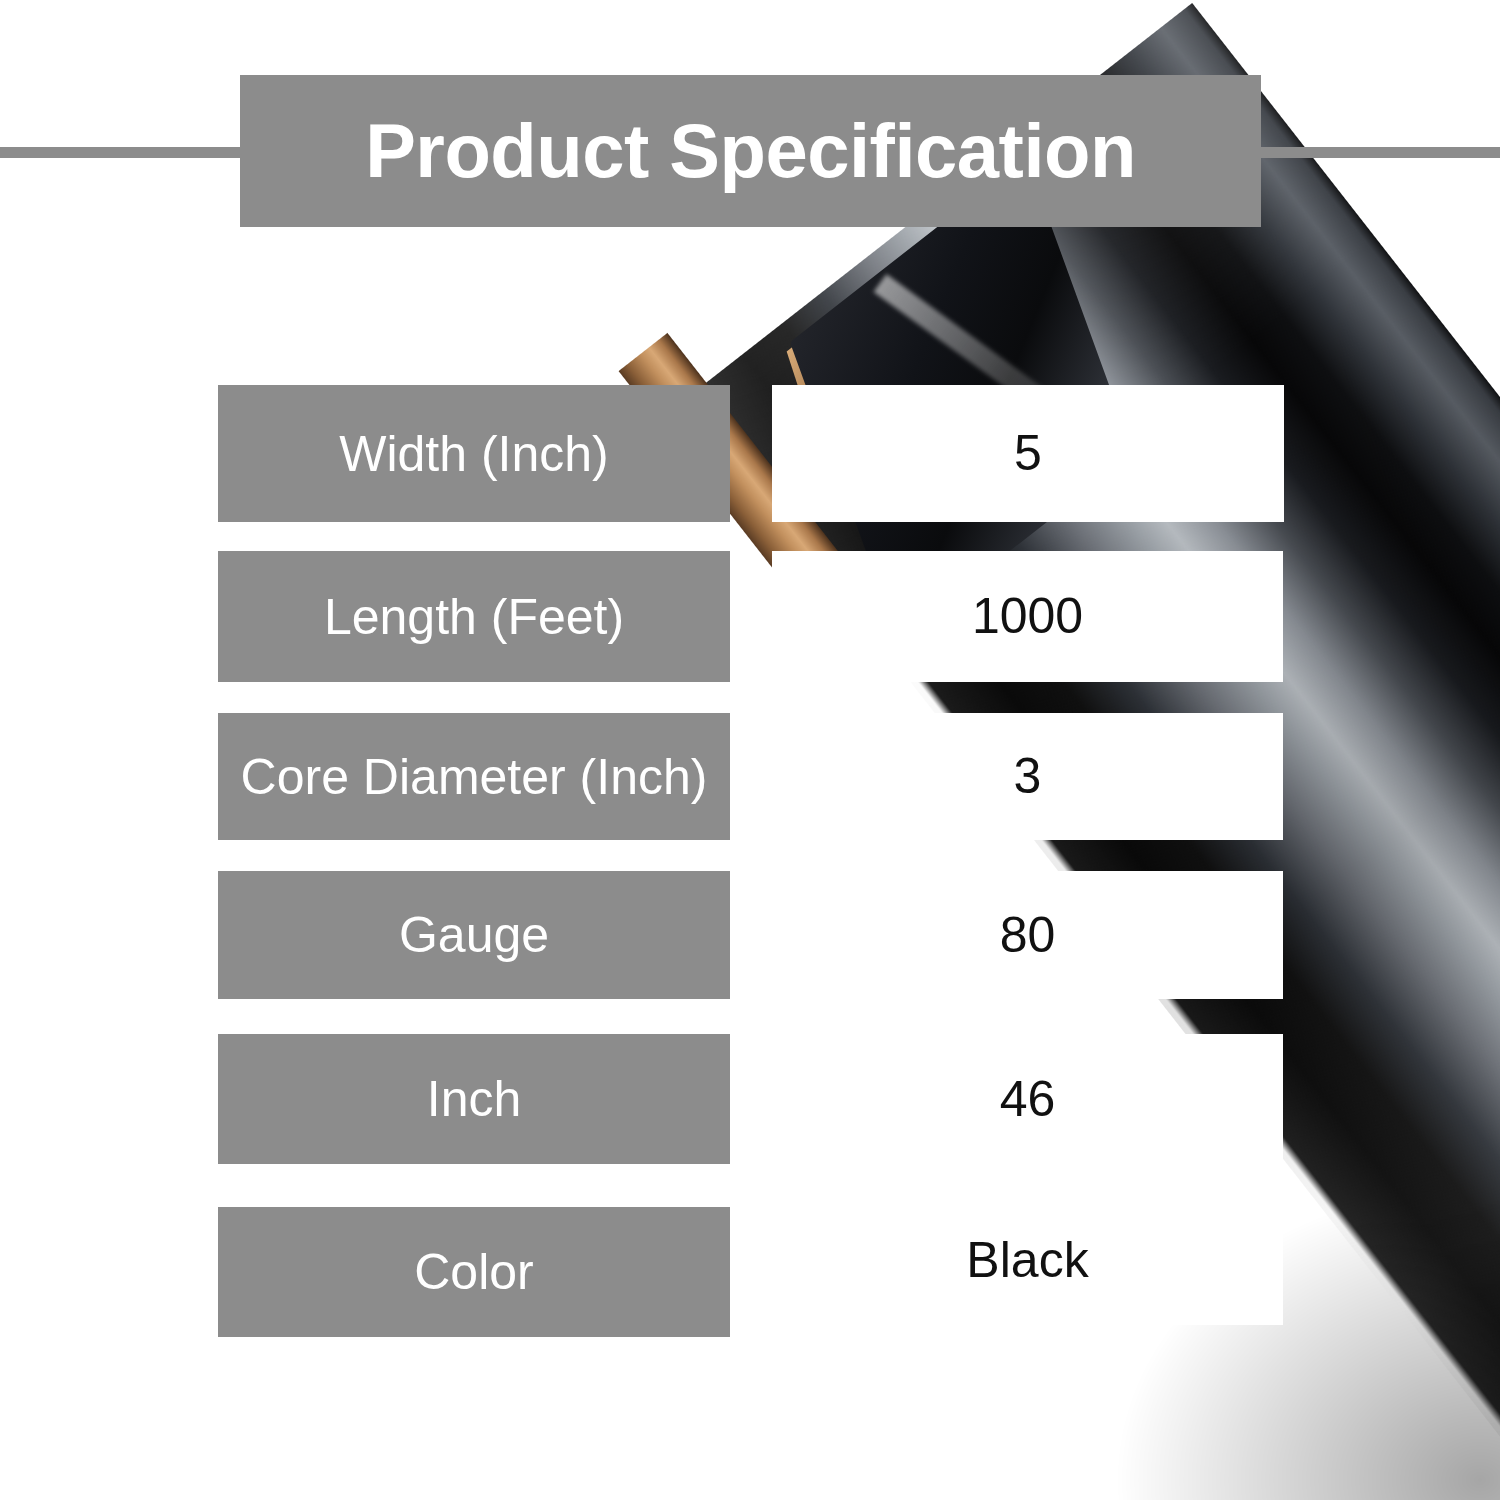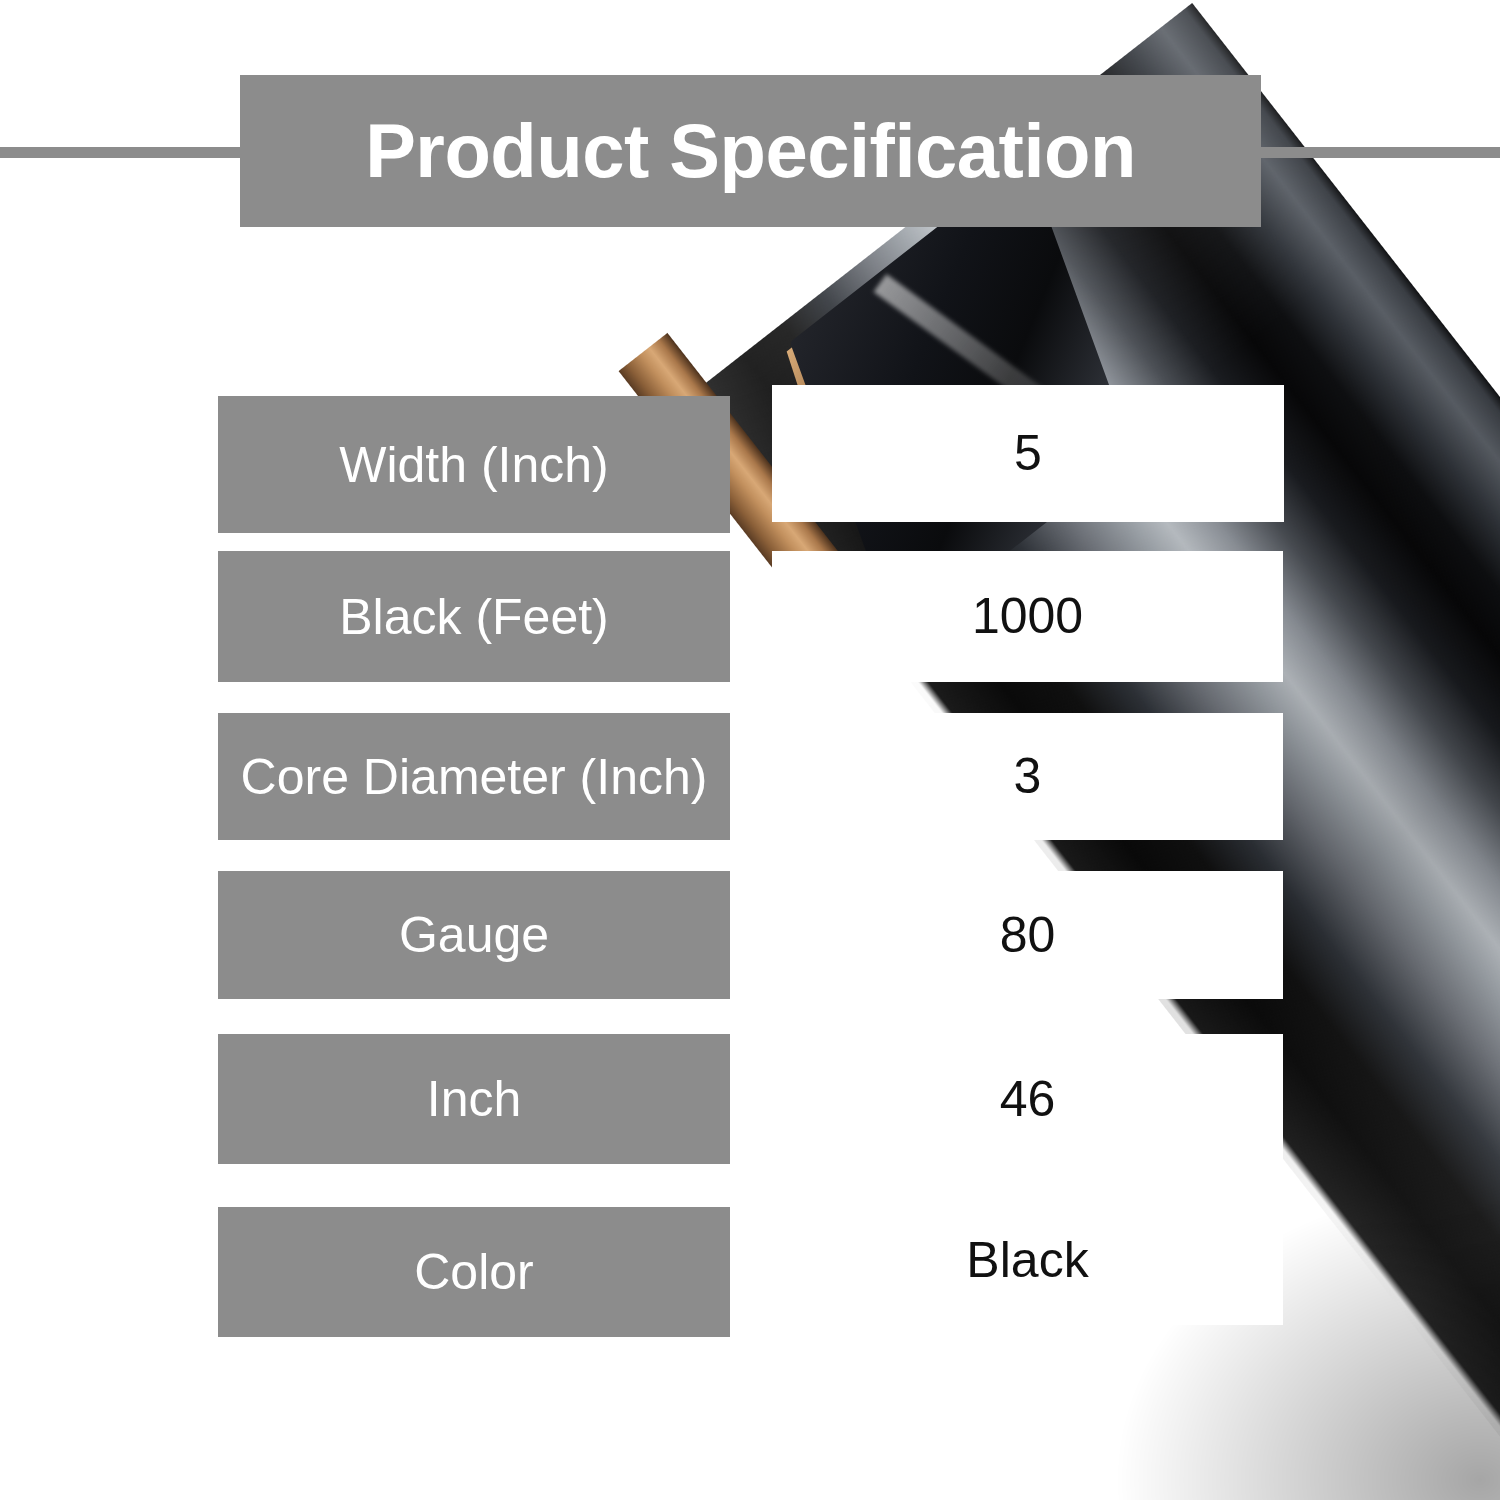--- a/index.html
+++ b/index.html
@@ -209,25 +209,25 @@
   </div>
 
   <div class="rule" id="rule-left"></div>
   <div class="rule" id="rule-right"></div>
   <div id="header-band">
     <div id="header-title">Product Specification</div>
   </div>
 
   <div id="spec-table">
       <div class="spec-row">
-        <div class="spec-label" style="top: 385px; height: 137px; margin-top: 11px;">Width (Inch)</div>
+        <div class="spec-label" style="top: 385px; height: 137px;">Width (Inch)</div>
         <div class="spec-value" style="top: 385px; height: 137px; width: 512px;">5</div>
       </div>
       <div class="spec-row">
-        <div class="spec-label" style="top: 551px; height: 131px;">Black (Feet)</div>
+        <div class="spec-label" style="top: 551px; height: 131px;">Length (Feet)</div>
         <div class="spec-value" style="top: 551px; height: 131px; width: 511px;">1000</div>
       </div>
       <div class="spec-row">
         <div class="spec-label" style="top: 713px; height: 127px;">Core Diameter (Inch)</div>
         <div class="spec-value" style="top: 713px; height: 127px; width: 511px;">3</div>
       </div>
       <div class="spec-row">
         <div class="spec-label" style="top: 871px; height: 128px;">Gauge</div>
         <div class="spec-value" style="top: 871px; height: 128px; width: 511px; text-align: center;">80</div>
       </div>

